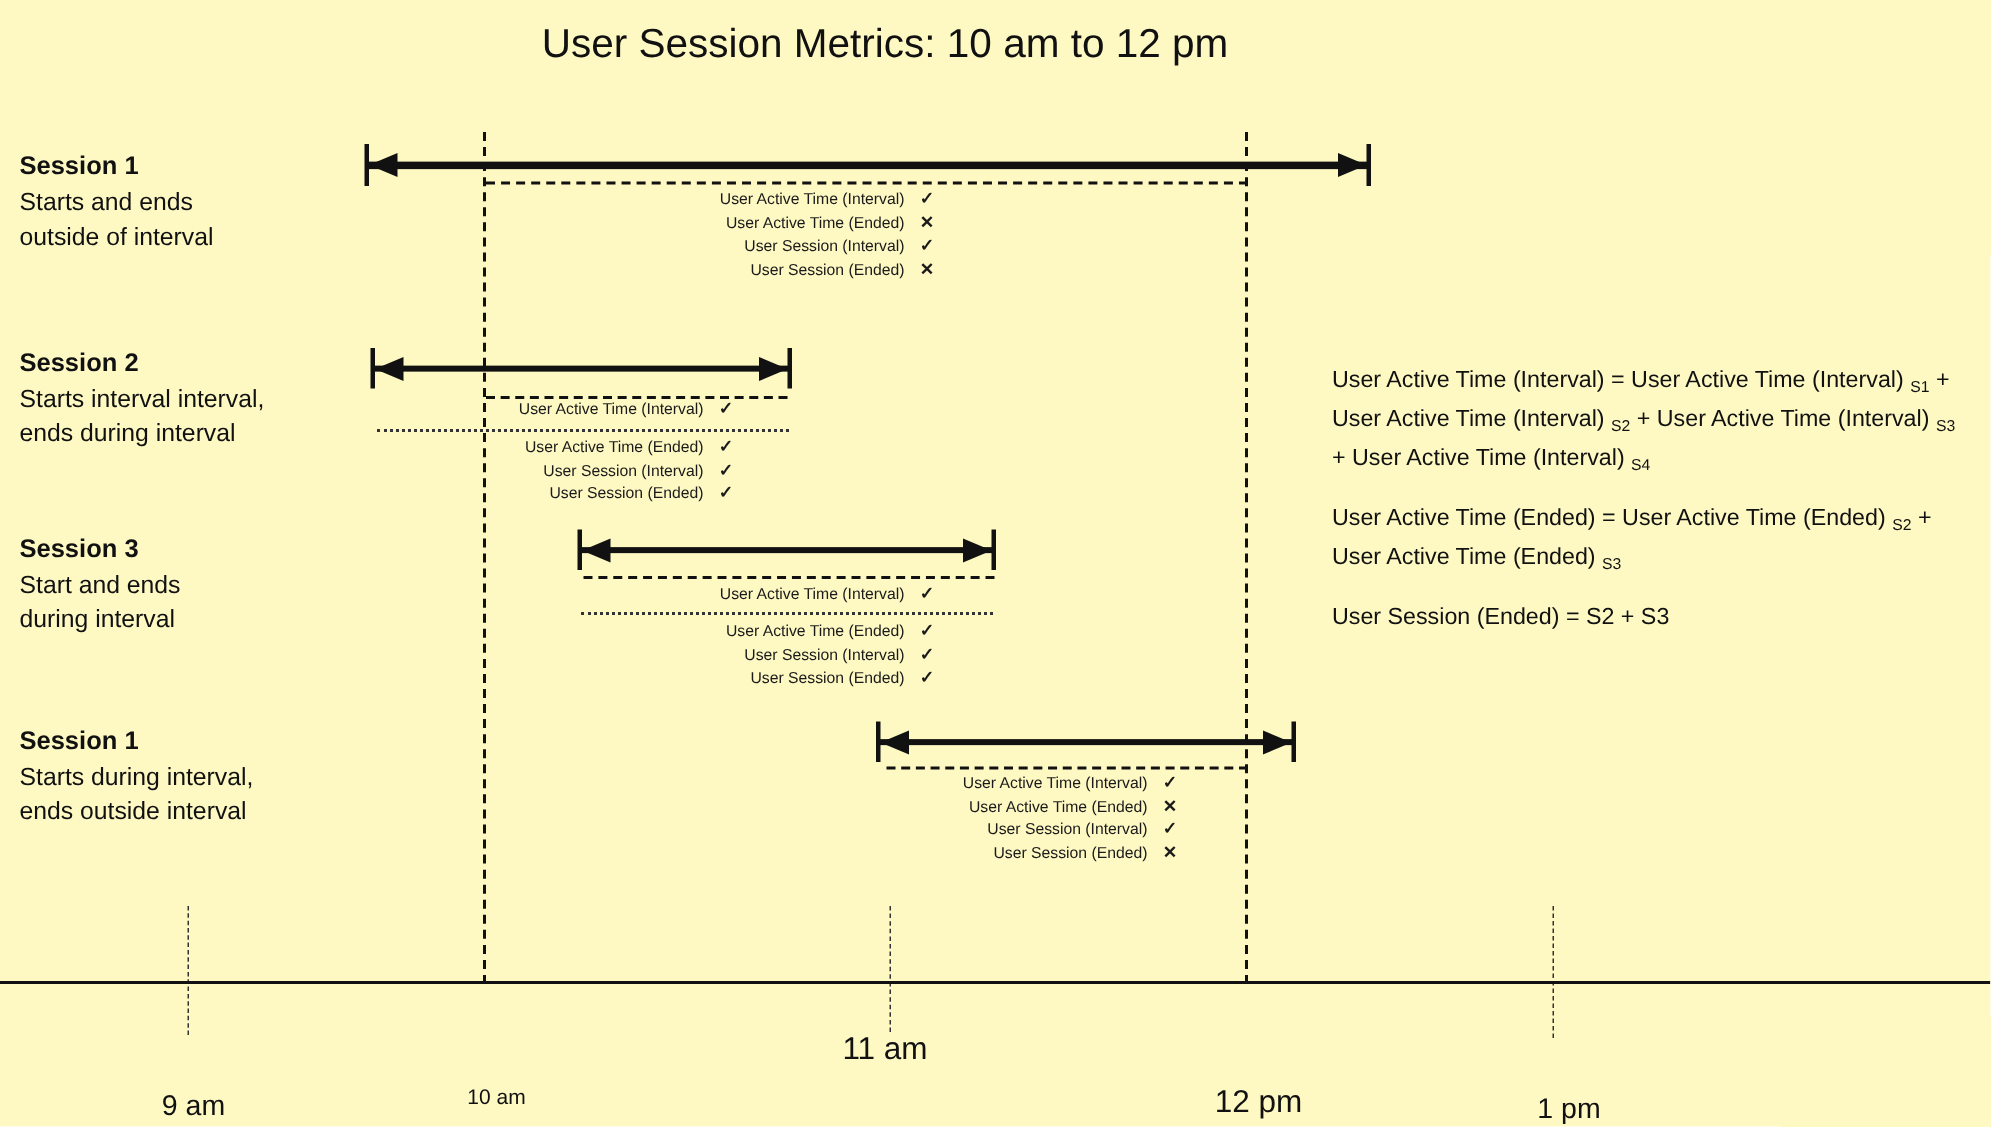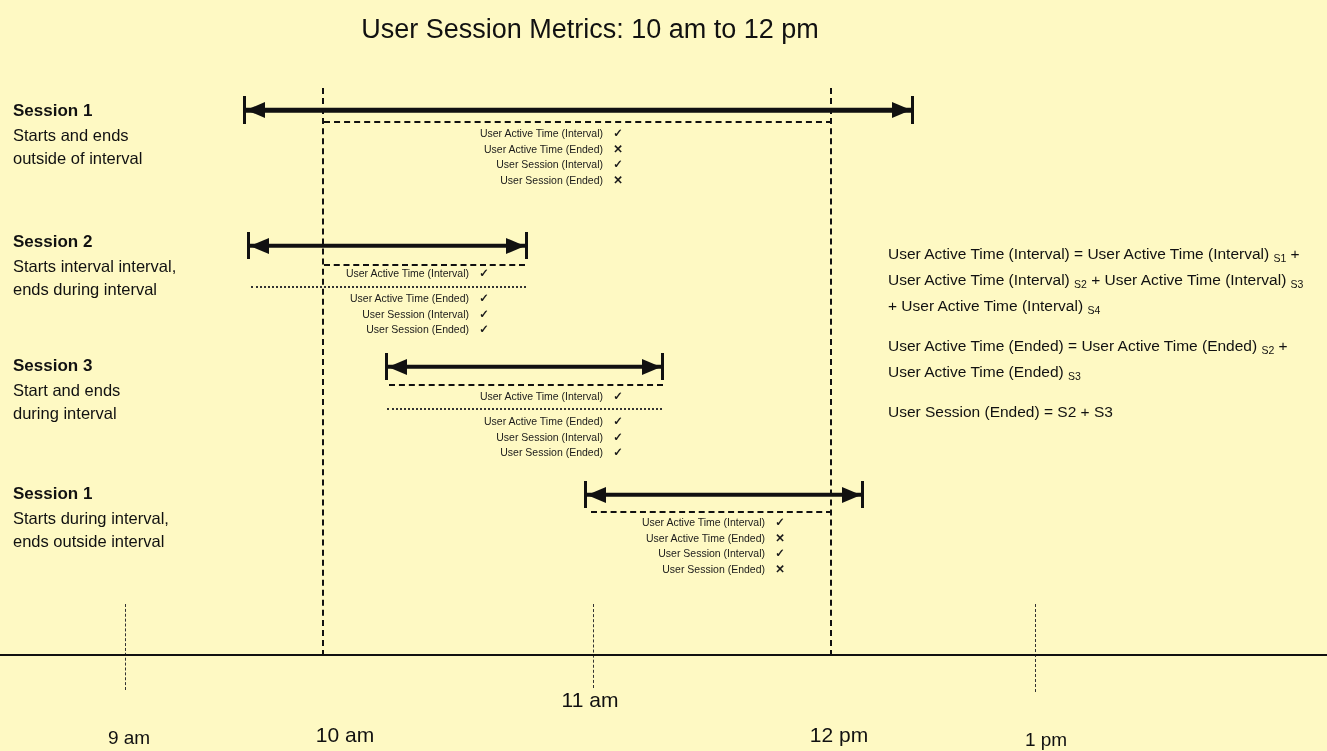--- a/index.html
+++ b/index.html
@@ -26,21 +26,21 @@
   #tick-9am{left:125px;top:604px;height:86px;}
   #tick-11am{left:593px;top:604px;height:84px;}
   #tick-1pm{left:1035px;top:604px;height:88px;}
 
   
   #timeline{position:absolute;left:0;top:654px;width:1327px;height:0;border-top:2.5px solid #111;}
 
   
   .tick-label{position:absolute;transform:translateX(-50%);white-space:nowrap;color:#111;margin-top:40px;}
   #tl-9am{left:129px;top:687px;font-size:19px;}
-  #tl-10am{left:345px;top:683px;font-size:21px;}
+  #tl-10am{left:331px;top:683px;font-size:14px;}
   #tl-11am{left:590px;top:648px;font-size:21px;}
   #tl-12pm{left:839px;top:683px;font-size:21px;}
   #tl-1pm{left:1046px;top:689px;font-size:19px;}
 
   
   .arrow{position:absolute;}
   .arrow .endbar{position:absolute;top:0;bottom:0;width:3px;background:#111;}
   .arrow .endbar.left{left:0;} .arrow .endbar.right{right:0;}
   .arrow .shaft{position:absolute;left:2px;right:2px;top:50%;height:4.5px;transform:translateY(-50%);background:#111;}
   .arrow .head{position:absolute;top:50%;transform:translateY(-50%);width:0;height:0;

